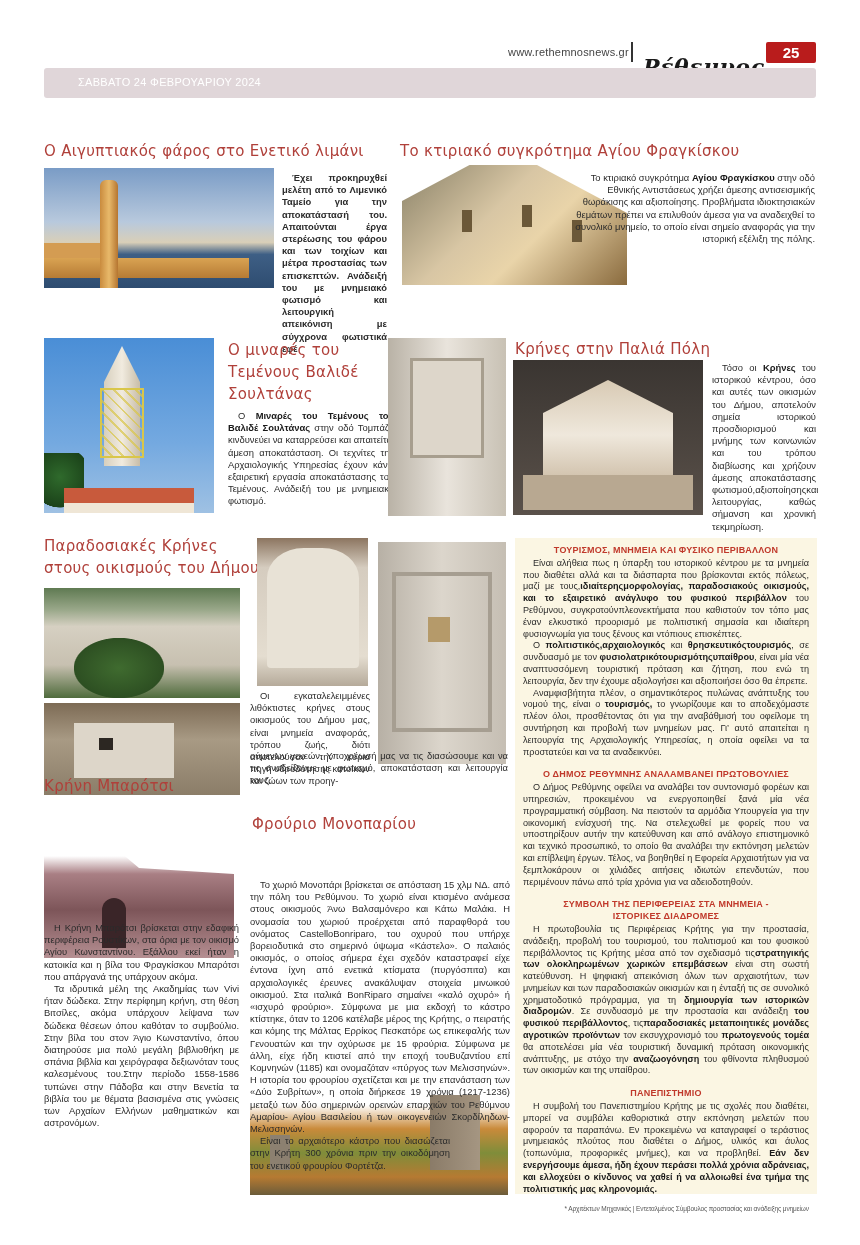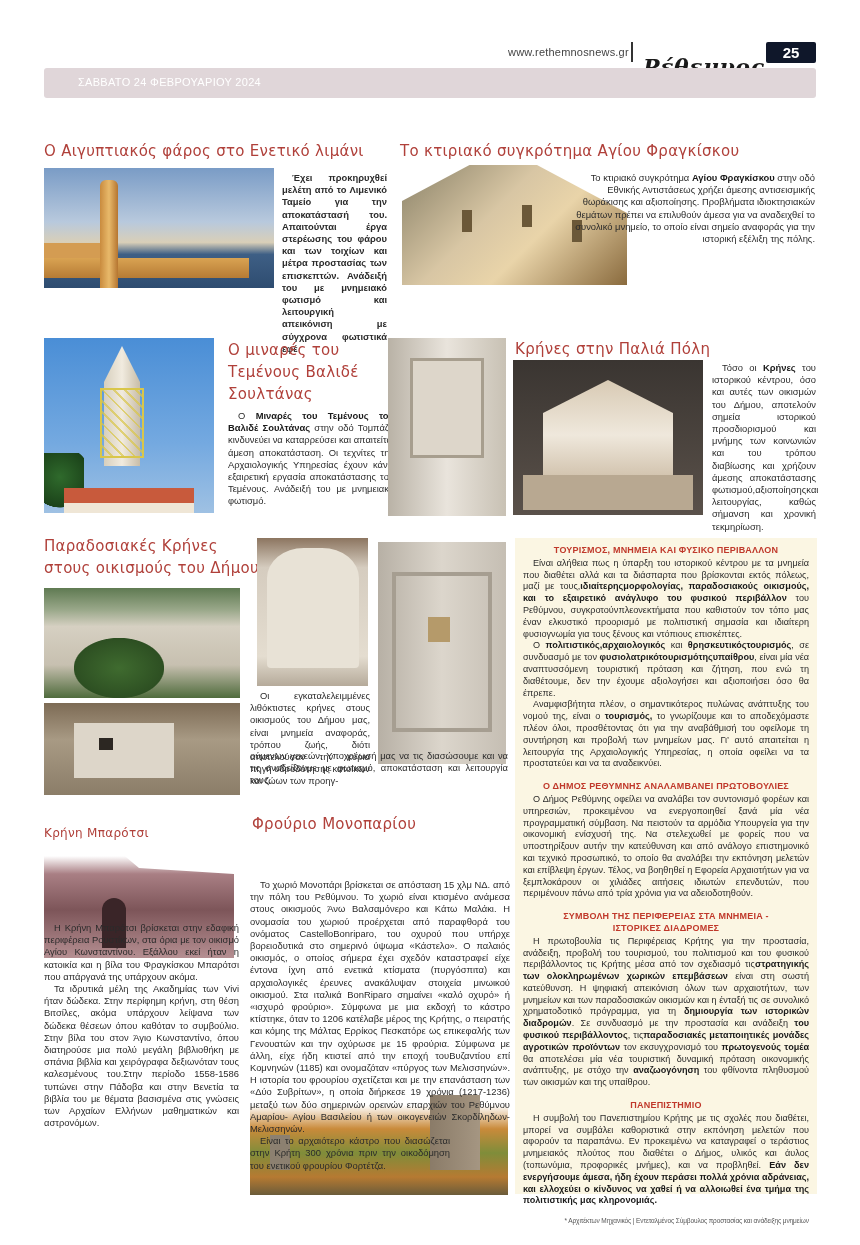--- a/index.html
+++ b/index.html
@@ -3,33 +3,33 @@
 <meta charset="utf-8">
 <style>
   * { box-sizing: border-box; margin: 0; padding: 0; }
   html, body { width: 860px; height: 1245px; background: #ffffff; overflow: hidden; }
   body { position: relative; font-family: "Liberation Sans", sans-serif; color: #2a2a2a; }
 
   
   .site-url { position: absolute; left: 508px; top: 46px; font-family: "Liberation Sans Narrow", "Liberation Sans", sans-serif; font-size: 11px; color: #444; letter-spacing: 0.2px; }
   .hdr-sep { position: absolute; left: 631px; top: 42px; width: 2px; height: 20px; background: #333; }
   .masthead { position: absolute; left: 643px; top: 38px; font-family: "DejaVu Serif", serif; font-weight: bold; font-style: italic; font-size: 22px; color: #1a1a1a; letter-spacing: 0.5px; margin-top: 16px; }
-  .page-num { position: absolute; left: 766px; top: 42px; width: 50px; height: 21px; background: #0f172a; color: #fff; font-weight: bold; font-size: 15px; text-align: center; line-height: 21px; border-radius: 2px; }
+  .page-num { position: absolute; left: 766px; top: 42px; width: 50px; height: 21px; background: #b91c1c; color: #fff; font-weight: bold; font-size: 15px; text-align: center; line-height: 21px; border-radius: 2px; }
   .date-bar { position: absolute; left: 44px; top: 68px; width: 772px; height: 30px; background: #e0d6d9; border-radius: 3px; }
   .date-text { position: absolute; left: 34px; top: 8px; font-size: 11px; color: #ffffff; letter-spacing: 0.3px; }
   .section-tab { position: absolute; right: 0; top: 0; width: 236px; height: 30px; background: #cbbfc3; border-radius: 0 3px 3px 0; color: #fff; font-style: italic; font-weight: bold; font-size: 13px; text-align: center; line-height: 30px; }
 
   
   .hl { position: absolute; color: #b0403a; font-family: "DejaVu Sans", sans-serif; font-weight: normal; line-height: 1.3; letter-spacing: 0.3px; }
   .hl-1 { left: 44px; top: 142px; font-size: 15px; }
   .hl-2 { left: 400px; top: 142px; font-size: 15px; }
   .hl-3 { left: 228px; top: 340px; font-size: 15px; width: 160px; line-height: 1.45; }
   .hl-4 { left: 515px; top: 340px; font-size: 15px; }
   .hl-5 { left: 44px; top: 536px; font-size: 15px; line-height: 1.45; width: 220px; }
-  .hl-6 { left: 44px; top: 826px; font-size: 12px; }
+  .hl-6 { left: 44px; top: 777px; font-size: 15px; }
   .hl-7 { left: 252px; top: 815px; font-size: 15px; }
 
   
   .txt { position: absolute; font-size: 9.4px; line-height: 12.2px; color: #2b2b2b; text-align: justify; }
   .txt p { text-indent: 10px; }
   .txt b { color: #1a1a1a; }
   .txt-right { text-align: right; }
 
   .t-1 { left: 282px; top: 172px; width: 105px; font-weight: bold; }
   .t-2 { left: 560px; top: 172px; width: 255px; }
@@ -184,21 +184,21 @@
 </div>
 <div class="txt t-7">
   <p>Το χωριό Μονοπάρι βρίσκεται σε απόσταση 15 χλμ ΝΔ. από την πόλη του Ρεθύμνου. Το χωριό είναι κτισμένο ανάμεσα στους οικισμούς Άνω Βαλσαμόνερο και Κάτω Μαλάκι. Η ονομασία του χωριού προέρχεται από παραφθορά του ονόματος CastelloBonriparo, του οχυρού που υπήρχε βορειοδυτικά στο σημερινό ύψωμα «Κάστελο». Ο παλαιός οικισμός, ο οποίος σήμερα έχει σχεδόν καταστραφεί είχε έντονα ίχνη από ενετικά κτίσματα (πυργόσπιτα) και αρχαιολογικές έρευνες ανακάλυψαν στοιχεία μινωικού οικισμού. Στα ιταλικά BonRiparo σημαίνει «καλό οχυρό» ή «ισχυρό φρούριο». Σύμφωνα με μια εκδοχή το κάστρο κτίστηκε, όταν το 1206 κατέλαβε μέρος της Κρήτης, ο πειρατής και κόμης της Μάλτας Ερρίκος Πεσκατόρε ως επικεφαλής των Γενουατών και την οχύρωσε με 15 φρούρια. Σύμφωνα με άλλη, είχε ήδη κτιστεί από την εποχή τουΒυζαντίου επί Κομνηνών (1185) και ονομαζόταν «πύργος των Μελισσηνών». Η ιστορία του φρουρίου σχετίζεται και με την επανάσταση των «Δύο Συβρίτων», η οποία διήρκεσε 19 χρόνια (1217-1236) μεταξύ των δύο σημερινών ορεινών επαρχιών του Ρεθύμνου Αμαρίου- Αγίου Βασιλείου ή των οικογενειών Σκορδίληδων-Μελισσηνών.</p>
   <p style="width:200px">Είναι το αρχαιότερο κάστρο που διασώζεται στην Κρήτη 300 χρόνια πριν την οικοδόμηση του ενετικού φρουρίου Φορτέτζα.</p>
 </div>
 
 <div class="sidebox">
   <div class="sb-body">
     <div class="sb-head">ΤΟΥΡΙΣΜΟΣ, ΜΝΗΜΕΙΑ ΚΑΙ ΦΥΣΙΚΟ ΠΕΡΙΒΑΛΛΟΝ</div>
     <p><span>Είναι αλήθεια πως η ύπαρξη του ιστορικού κέντρου με τα μνημεία που διαθέτει αλλά και τα διάσπαρτα που βρίσκονται εκτός πόλεως, μαζί με τους,</span><b>ιδιαίτερηςμορφολογίας, παραδοσιακούς οικισμούς, και το εξαιρετικό ανάγλυφο του φυσικού περιβάλλον</b><span> του Ρεθύμνου, συγκροτούνπλεονεκτήματα που καθιστούν τον τόπο μας έναν ελκυστικό προορισμό με πολιτιστική σημασία και ιδιαίτερη φυσιογνωμία για τους ξένους και ντόπιους επισκέπτες.</span></p>
-    <p><span>Ο </span><b>πολιτιστικός,αρχαιολογικός</b><span> και </span><b>θρησκευτικόςτουρισμός</b><span>, σε συνδυασμό με τον </span><b>φυσιολατρικότουρισμότηςυπαίθρου</b><span>, είναι μία νέα αναπτυσσόμενη τουριστική πρόταση και ζήτηση, που ενώ τη διαθέτουμε, δεν την έχουμε αξιολογήσει και αξιοποιήσει όσο θα έπρεπε.</span></p>
+    <p><span>Ο </span><b>πολιτιστικός,αρχαιολογικός</b><span> και </span><b>θρησκευτικόςτουρισμός</b><span>, σε συνδυασμό με τον </span><b>φυσιολατρικότουρισμότηςυπαίθρου</b><span>, είναι μία νέα αναπτυσσόμενη τουριστική πρόταση και ζήτηση, που ενώ τη λειτουργία, δεν την έχουμε αξιολογήσει και αξιοποιήσει όσο θα έπρεπε.</span></p>
     <p><span>Αναμφισβήτητα πλέον, ο σημαντικότερος πυλώνας ανάπτυξης του νομού της, είναι ο </span><b>τουρισμός,</b><span> το γνωρίζουμε και το αποδεχόμαστε πλέον όλοι, προσθέτοντας ότι για την αναβάθμισή του οφείλομε τη συντήρηση και προβολή των μνημείων μας. Γι’ αυτό απαιτείται η λειτουργία της Αρχαιολογικής Υπηρεσίας, η οποία οφείλει να τα προστατεύει και να τα αναδεικνύει.</span></p>
     <div class="sb-gap"></div>
 
     <div class="sb-head">Ο ΔΗΜΟΣ ΡΕΘΥΜΝΗΣ ΑΝΑΛΑΜΒΑΝΕΙ ΠΡΩΤΟΒΟΥΛΙΕΣ</div>
     <p>Ο Δήμος Ρεθύμνης οφείλει να αναλάβει τον συντονισμό φορέων και υπηρεσιών, προκειμένου να ενεργοποιηθεί ξανά μία νέα προγραμματική σύμβαση. Να πειστούν τα αρμόδια Υπουργεία για την οικονομική ενίσχυσή της. Να στελεχωθεί με φορείς που να υποστηρίξουν αυτήν την κατεύθυνση και από ανάλογο επιστημονικό και τεχνικό προσωπικό, το οποίο θα αναλάβει την εκπόνηση μελετών και επίβλεψη έργων. Τέλος, να βοηθηθεί η Εφορεία Αρχαιοτήτων για να ξεμπλοκάρουν οι χιλιάδες αιτήσεις ιδιωτών επενδυτών, που περιμένουν πάνω από τρία χρόνια για να αδειοδοτηθούν.</p>
     <div class="sb-gap"></div>
 
     <div class="sb-head">
       <div>ΣΥΜΒΟΛΗ ΤΗΣ ΠΕΡΙΦΕΡΕΙΑΣ ΣΤΑ ΜΝΗΜΕΙΑ -</div>
       <div>ΙΣΤΟΡΙΚΕΣ ΔΙΑΔΡΟΜΕΣ</div>

